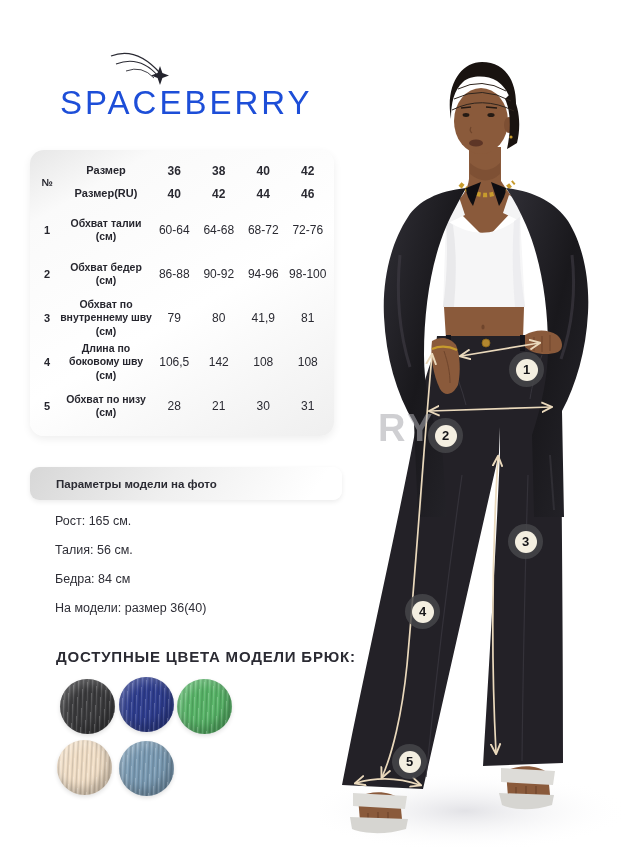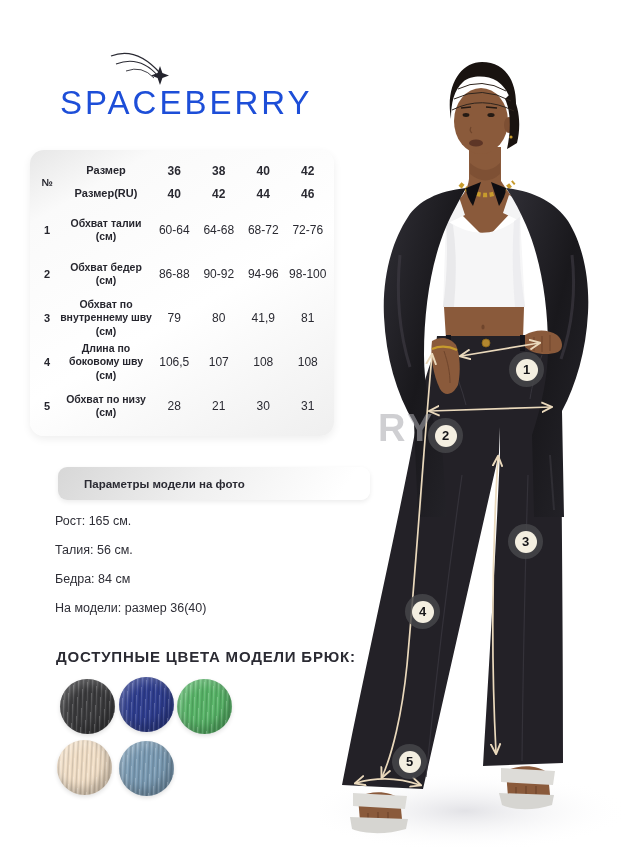--- a/index.html
+++ b/index.html
@@ -25,21 +25,21 @@
   .stack{display:flex;flex-direction:column;gap:9px;justify-content:center;}
   .stack span{display:block;}
   .head .cell.label span{font-size:11px;font-weight:bold;}
   .head .cell.val span{font-weight:bold;}
 
   
   .params-header{position:absolute;left:30px;top:467px;width:312px;height:33px;border-radius:9px;
                  background:linear-gradient(125deg,#d7d7d7 0%,#efefef 45%,#ffffff 90%);
                  box-shadow:0 2px 5px rgba(0,0,0,.08);
                  display:flex;align-items:center;padding-left:26px;box-sizing:border-box;
-                 font-size:11.5px;font-weight:bold;color:#2b2b33;margin-left:28px;}
+                 font-size:11.5px;font-weight:bold;color:#2b2b33;}
   .params-lines{position:absolute;left:55px;top:514px;font-size:12.5px;color:#2e2e36;}
   .params-lines .pline{height:13px;margin-bottom:16px;}
 
   
   .colors-heading{position:absolute;left:56px;top:648px;font-size:15px;font-weight:600;
                   letter-spacing:.8px;color:#2b2b33;}
   .swatch{position:absolute;width:55px;height:55px;border-radius:50%;overflow:hidden;
           box-shadow:inset -5px -7px 10px rgba(0,0,0,.22), inset 4px 5px 9px rgba(255,255,255,.22),
                      0 2px 4px rgba(0,0,0,.12);}
   .denim{position:absolute;inset:0;border-radius:50%;
@@ -122,21 +122,21 @@
       <div class="cell label">Обхват по внутреннему шву (см)</div>
       <div class="cell val">79</div>
       <div class="cell val">80</div>
       <div class="cell val">41,9</div>
       <div class="cell val">81</div>
     </div>
     <div class="trow">
       <div class="cell num">4</div>
       <div class="cell label">Длина по боковому шву (см)</div>
       <div class="cell val">106,5</div>
-      <div class="cell val">107</div>
+      <div class="cell val">142</div>
       <div class="cell val">108</div>
       <div class="cell val">108</div>
     </div>
     <div class="trow">
       <div class="cell num">5</div>
       <div class="cell label">Обхват по низу (см)</div>
       <div class="cell val">28</div>
       <div class="cell val">21</div>
       <div class="cell val">30</div>
       <div class="cell val">31</div>

